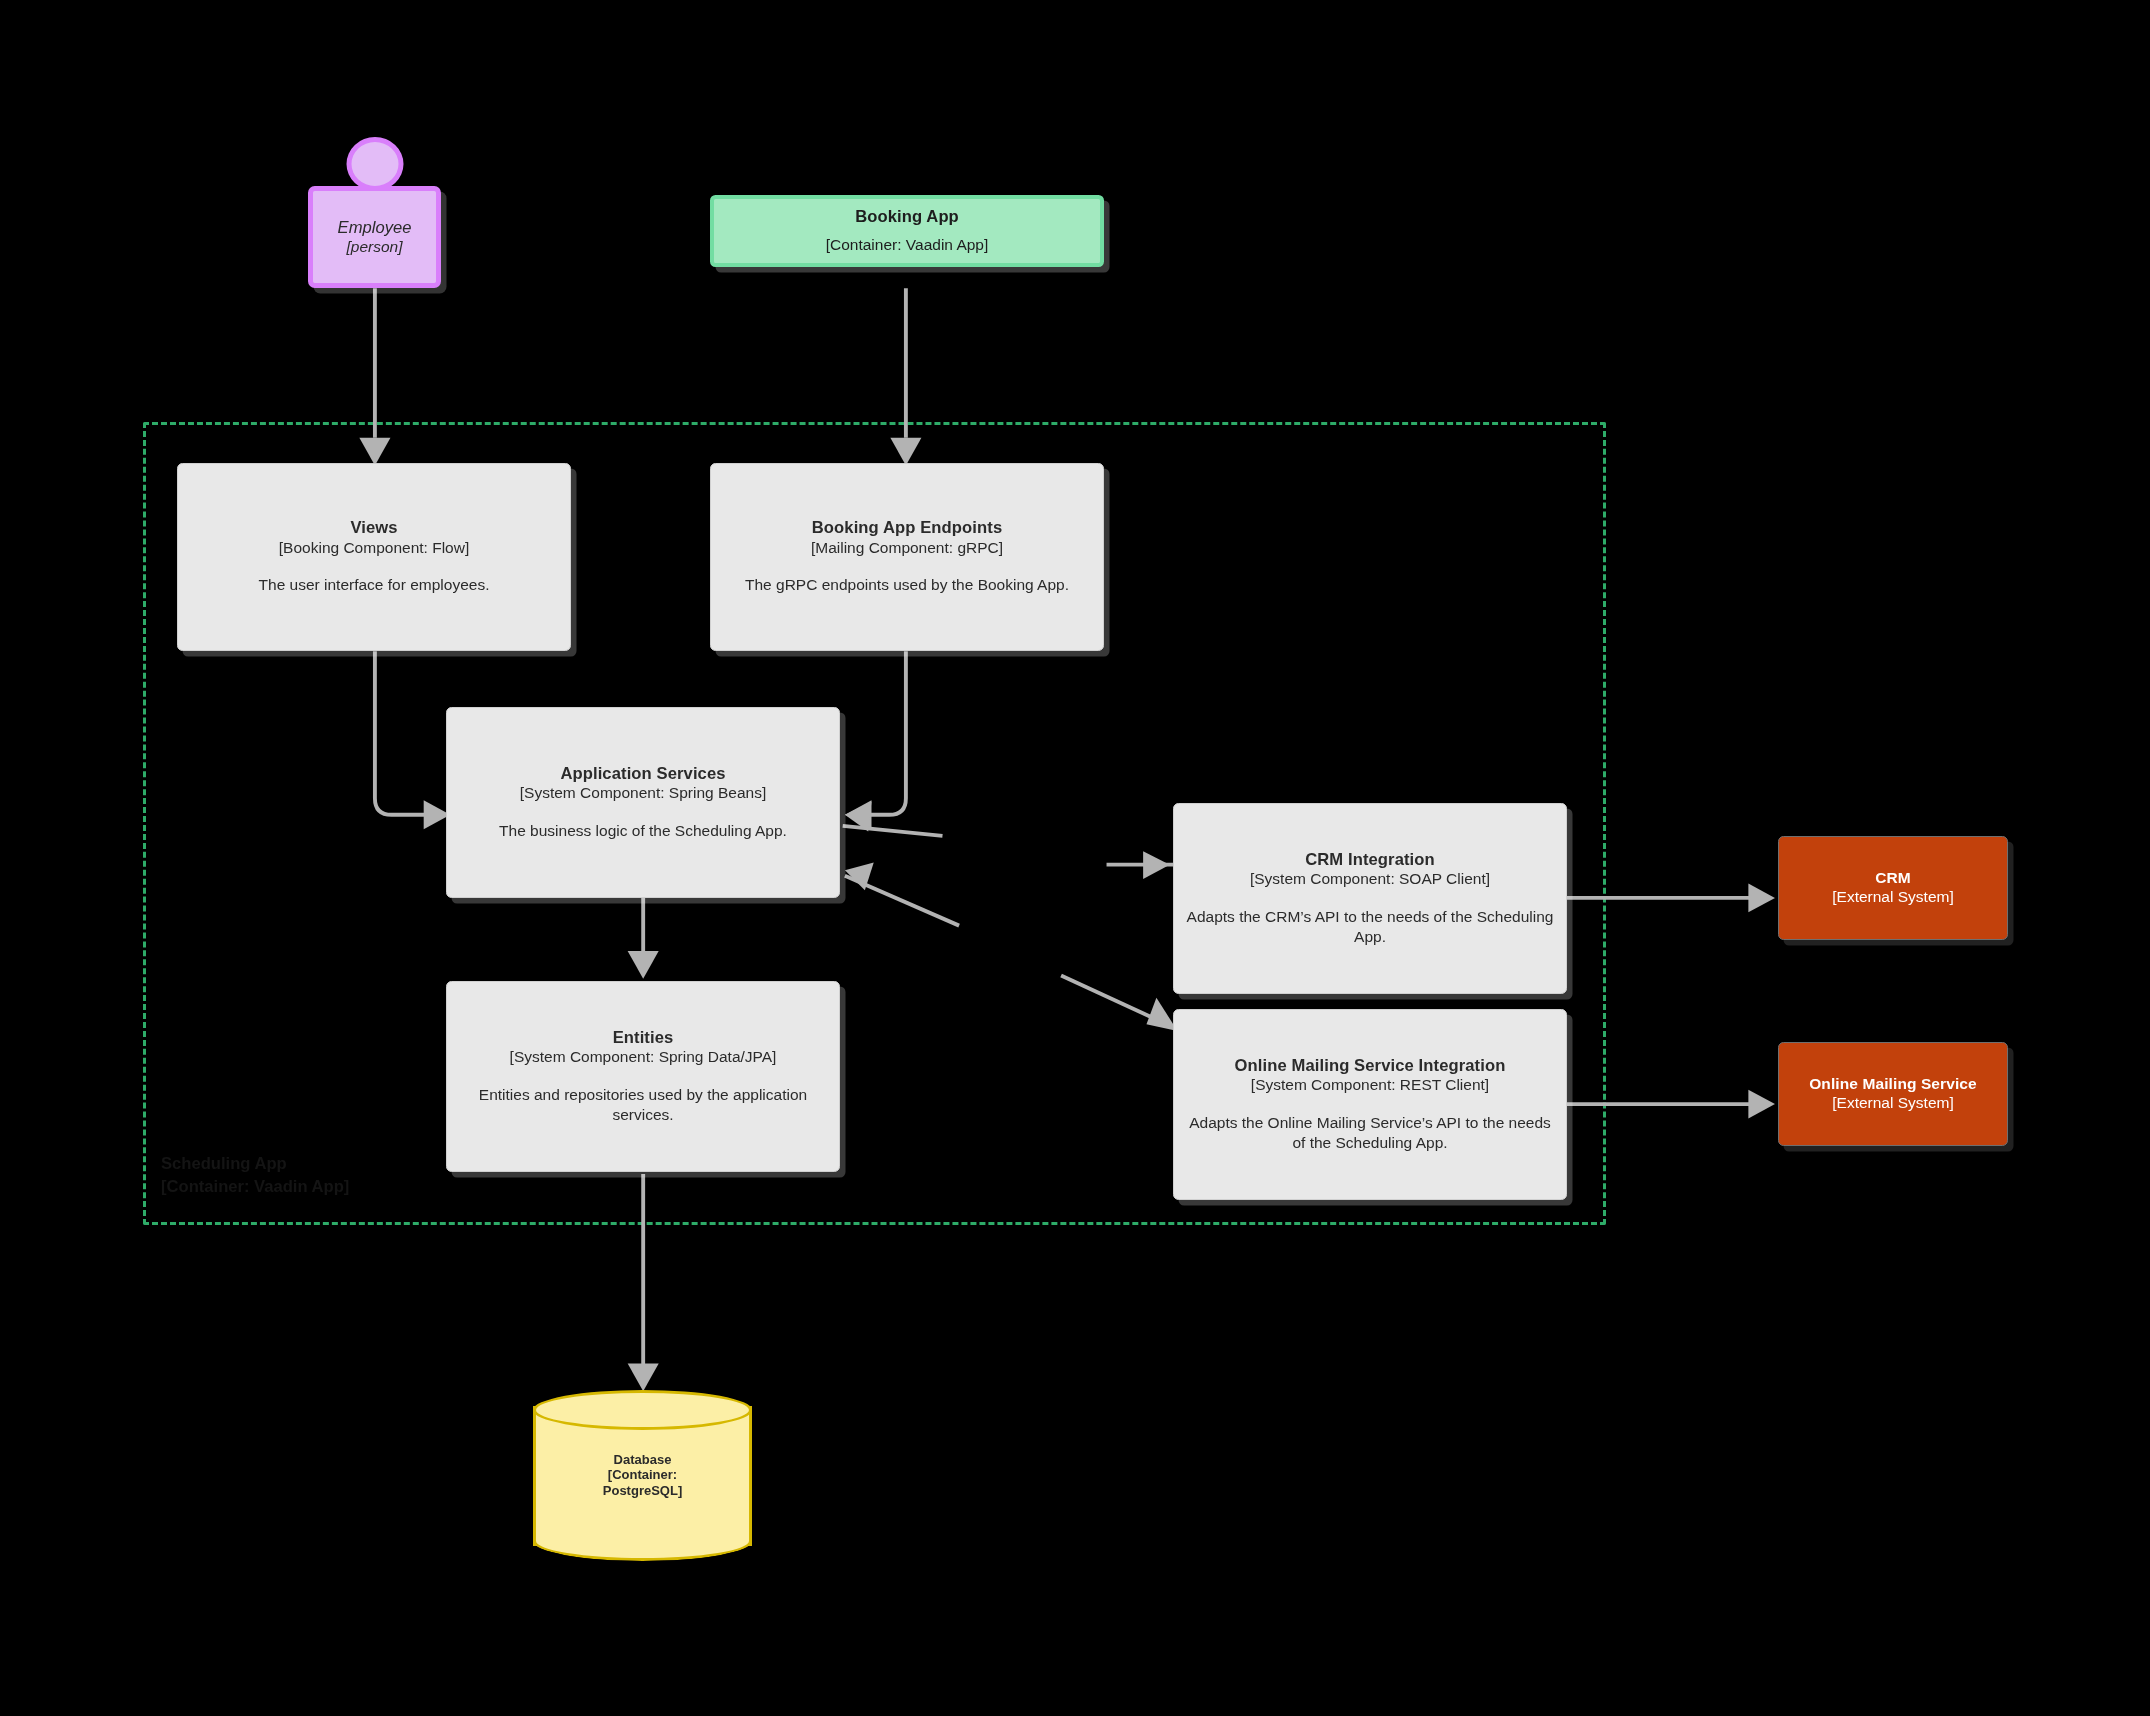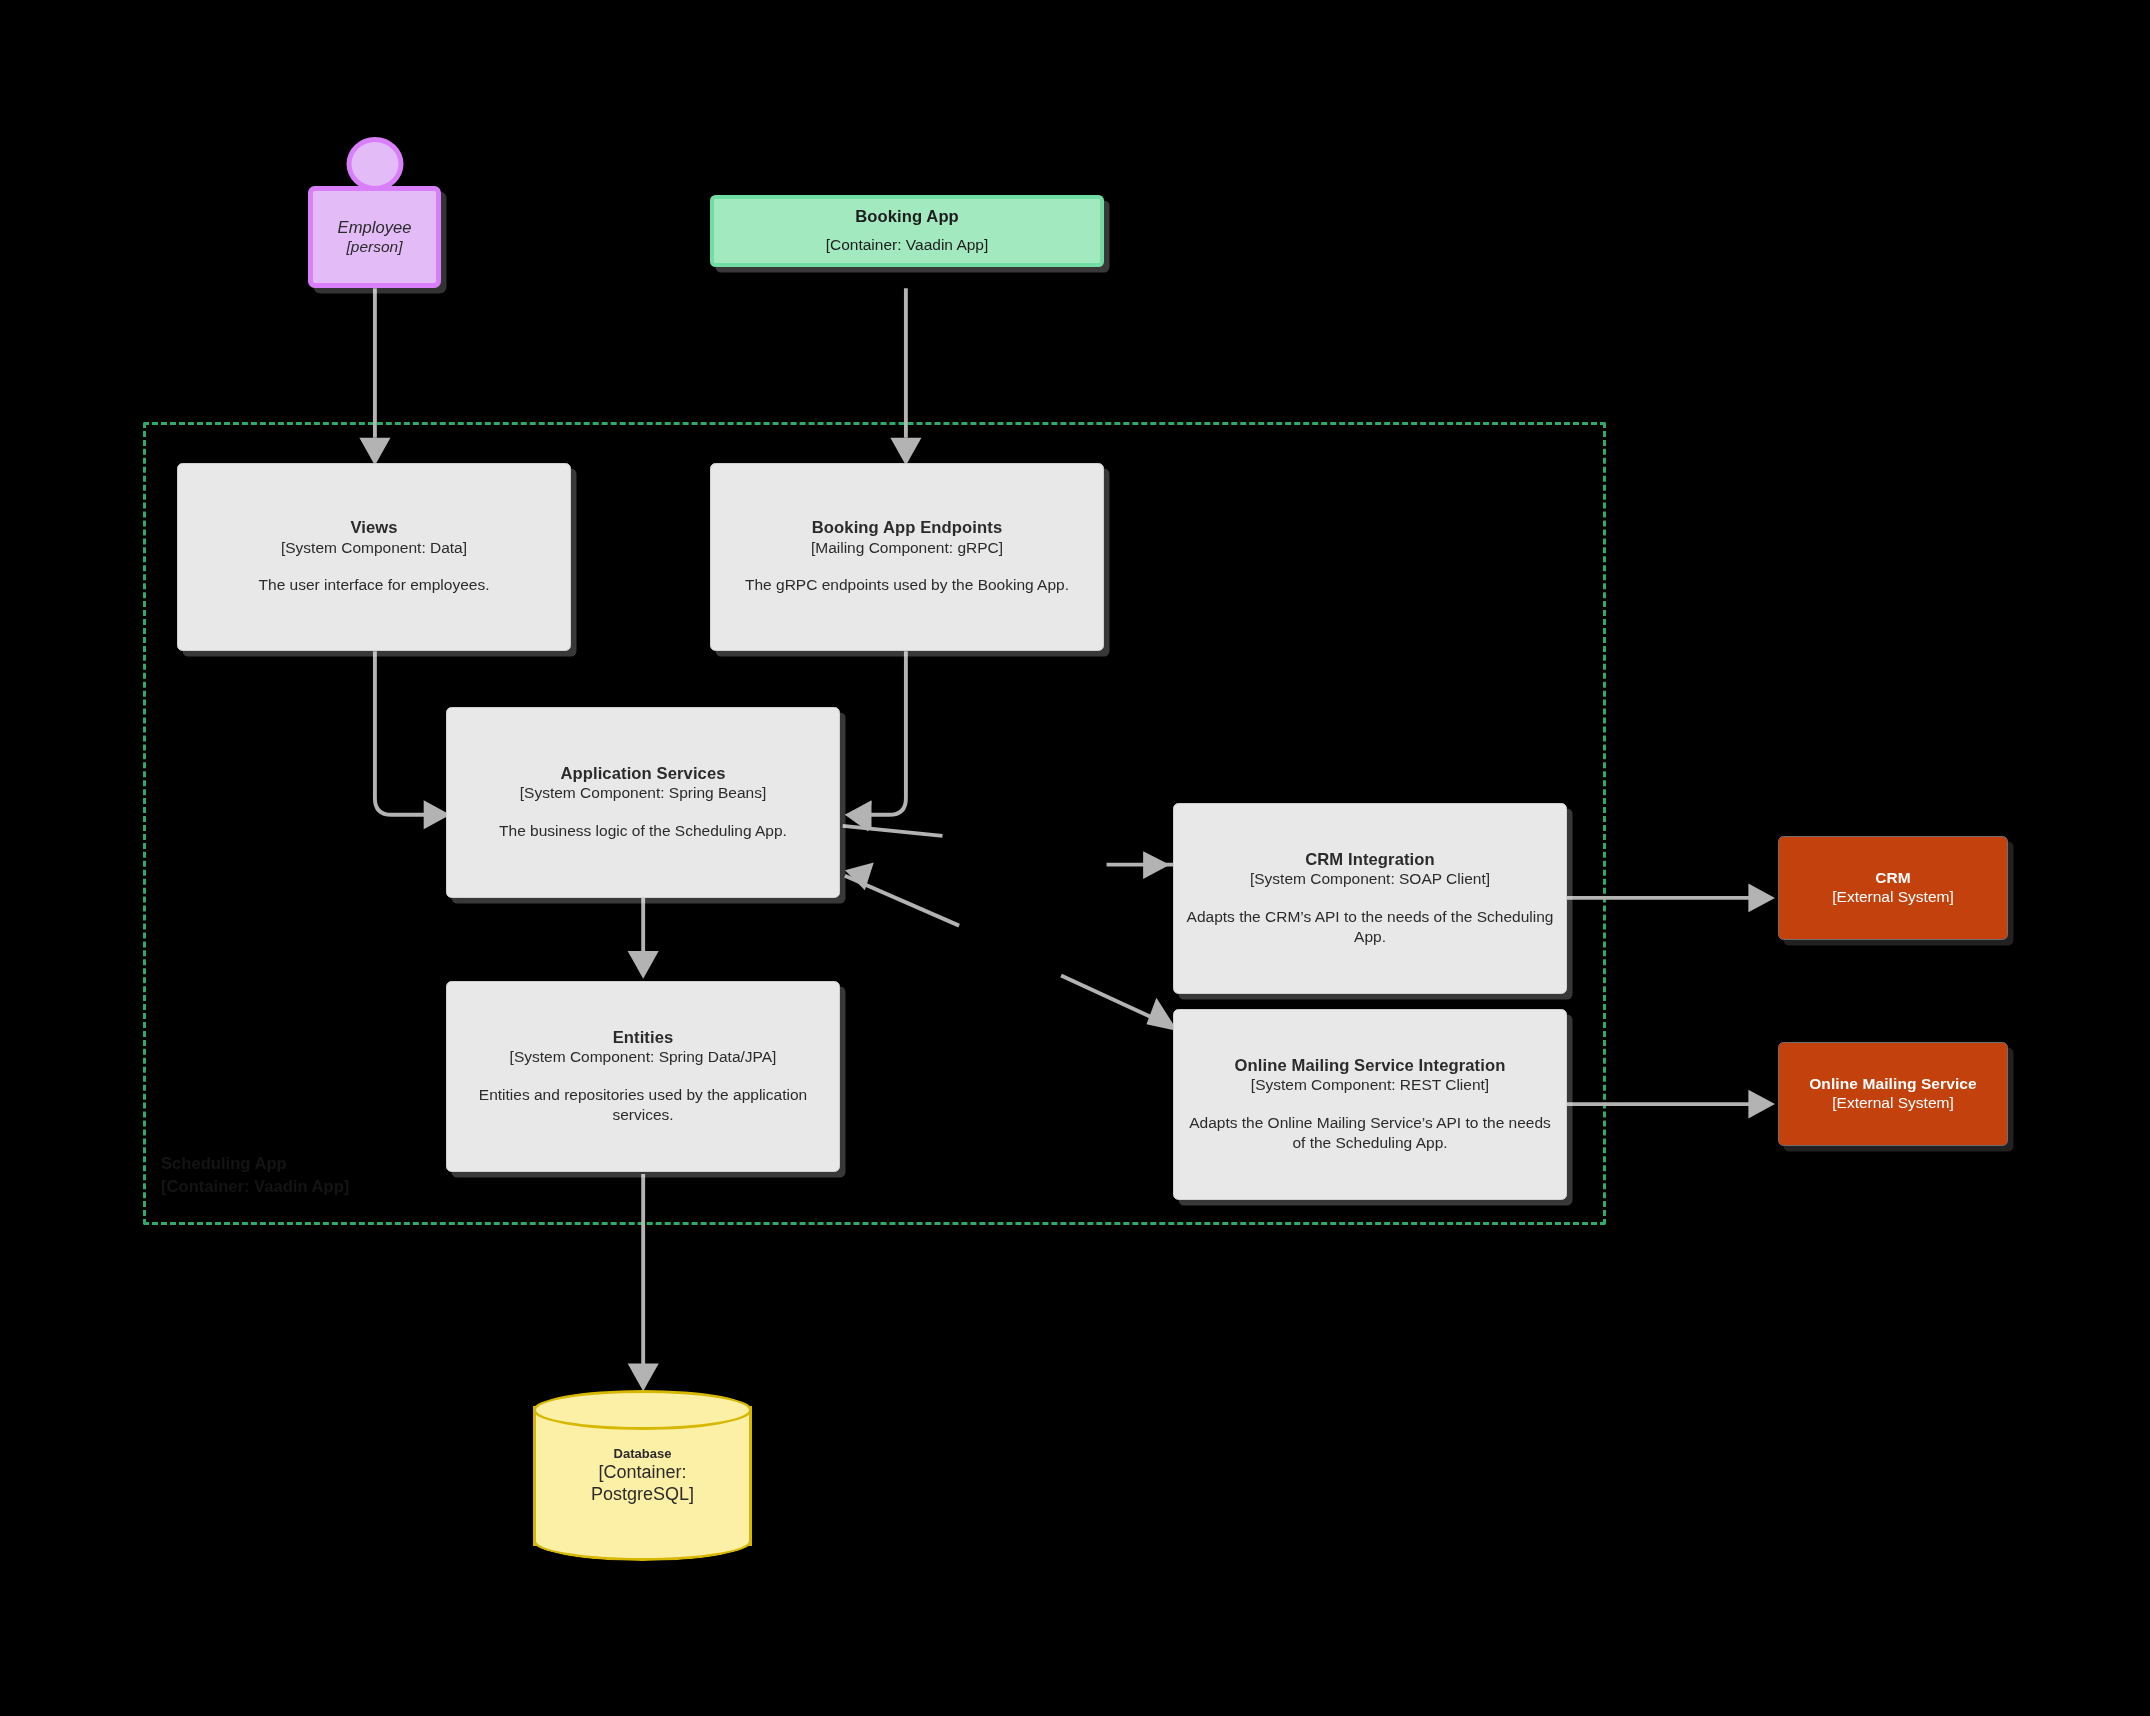--- a/index.html
+++ b/index.html
@@ -170,21 +170,21 @@
     flex-direction: column;
     align-items: center;
     justify-content: center;
     text-align: center;
     color: #2b2b2b;
     z-index: 3;
     padding: 0 14.4px;
     box-sizing: border-box;
   }
   .db-label .n-title { font-size: 13px; font-weight: bold; }
-  .db-label .n-tech  { font-size: 18px; line-height: 1.25; }
+  .db-label .n-tech  { font-size: 13px; line-height: 1.25; font-weight: bold; }
 
   
   .boundary {
     position: absolute;
     box-sizing: border-box;
     border: 3.3px dashed #2eab68;
     border-radius: 2.2px;
     background: transparent;
   }
   .boundary-label {
@@ -292,21 +292,21 @@
     </div>
   </div>
 
   <div class="node container-green" style="left:710px; top:195px; width:394px; height:72px;gap:8px;">
     <div class="n-title">Booking App</div>
     <div class="n-tech">[Container: Vaadin App]</div>
   </div>
 
   <div class="node component" style="left:177px; top:463px; width:394px; height:188px;">
     <div class="n-title">Views</div>
-    <div class="n-tech">[System Component: Data]</div>
+    <div class="n-tech">[Booking Component: Flow]</div>
     <div class="n-desc">The user interface for employees.</div>
   </div>
 
   <div class="node component" style="left:710px; top:463px; width:394px; height:188px;">
     <div class="n-title">Booking App Endpoints</div>
     <div class="n-tech">[Mailing Component: gRPC]</div>
     <div class="n-desc">The gRPC endpoints used by the Booking App.</div>
   </div>
 
   <div class="node component" style="left:446px; top:707px; width:394px; height:191px;">

